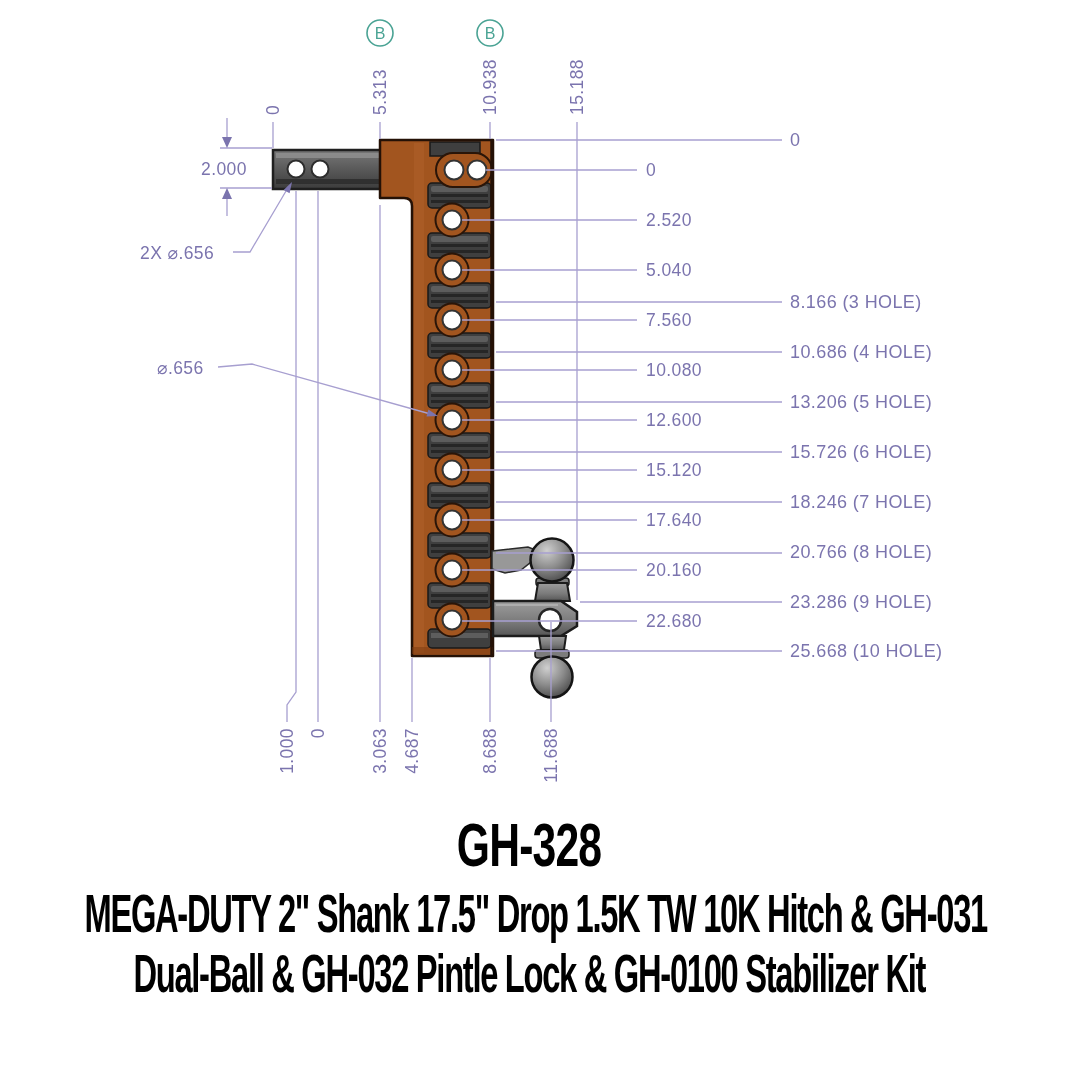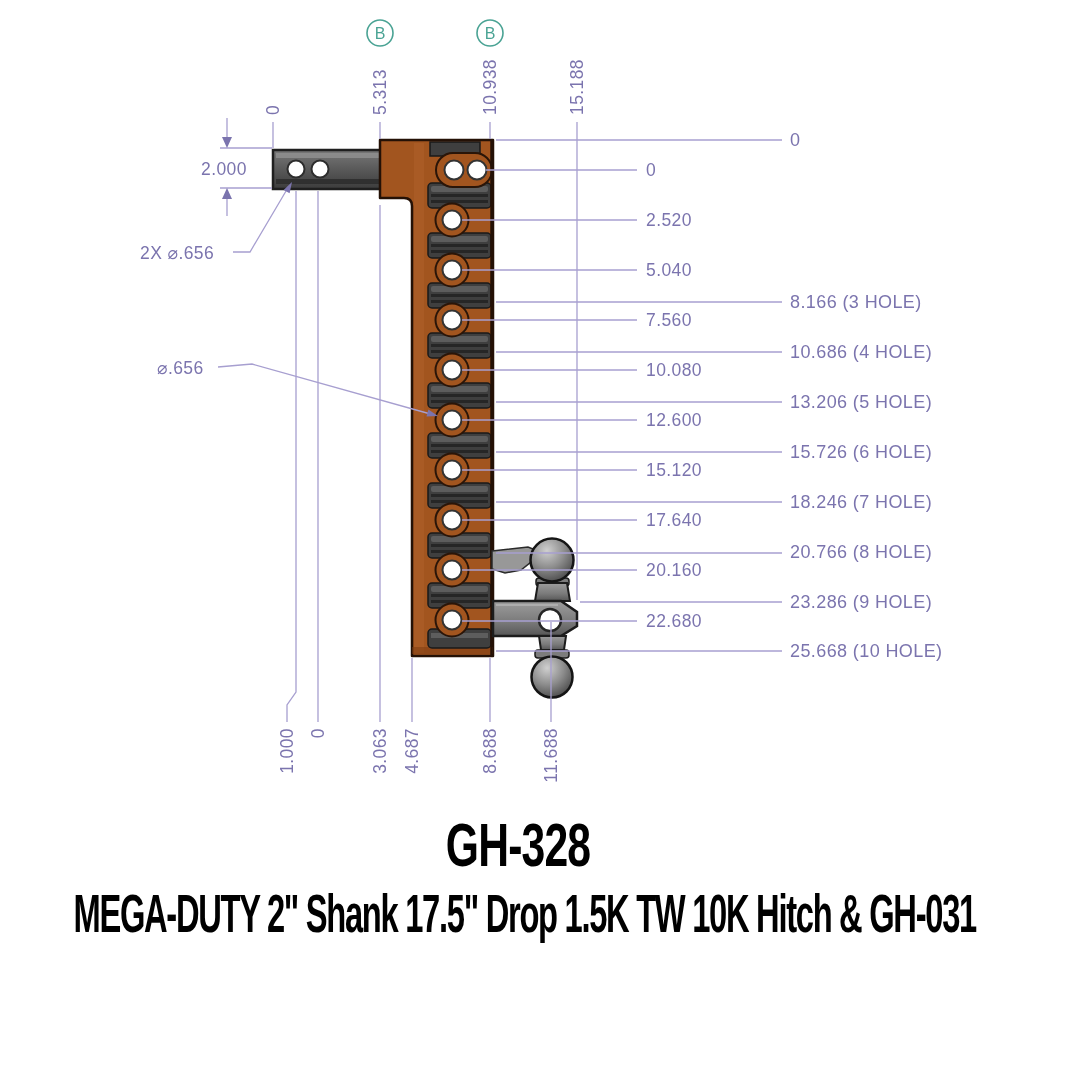--- a/index.html
+++ b/index.html
@@ -2,21 +2,21 @@
 <html><head>
 <meta charset="utf-8">
 <style>
   html,body{margin:0;padding:0;background:#fff;}
   .canvas{position:relative;width:1080px;height:1080px;background:#fff;overflow:hidden;
           font-family:"Liberation Sans","DejaVu Sans",sans-serif;}
   svg{position:absolute;left:0;top:0;}
   .dt{fill:#7b74ae;font-family:"Liberation Sans","DejaVu Sans",sans-serif;font-size:17.5px;letter-spacing:.4px;}
   .dt-big{font-size:18px;}
   .bal{fill:#4aa394;font-size:16px;font-weight:400;}
-  .caption{position:absolute;left:0;width:1036px;text-align:center;color:#000;}
+  .caption{position:absolute;left:0;width:1036px;text-align:center;color:#000;padding-left:11px;}
   .cap-line span{display:inline-block;font-weight:700;white-space:nowrap;}
   .cap-title span{transform:scale(.82,1.18);letter-spacing:-1px;font-size:52px;}
   .cap-sub span{transform:scale(.86,1.42);letter-spacing:-1.5px;font-size:38px;}
 </style>
 </head>
 <body>
 
 <div class="canvas">
 
 <svg width="1080" height="790" viewBox="0 0 1080 790">
@@ -210,14 +210,17 @@
     <text class="dt" x="157" y="374">⌀.656</text>
   </g>
 </svg>
 
 <div class="caption cap-line cap-title" style="top:815px;">
   <span>GH-328</span>
 </div>
 <div class="caption cap-line cap-sub" style="top:893px;">
   <span>MEGA-DUTY 2" Shank 17.5" Drop 1.5K TW 10K Hitch &amp; GH-031</span>
 </div>
+<div class="caption cap-line cap-sub" style="top:953px;">
+  <span>Dual-Ball &amp; GH-032 Pintle Lock &amp; GH-0100 Stabilizer Kit</span>
+</div>
 
 </div>
 
 </body></html>

